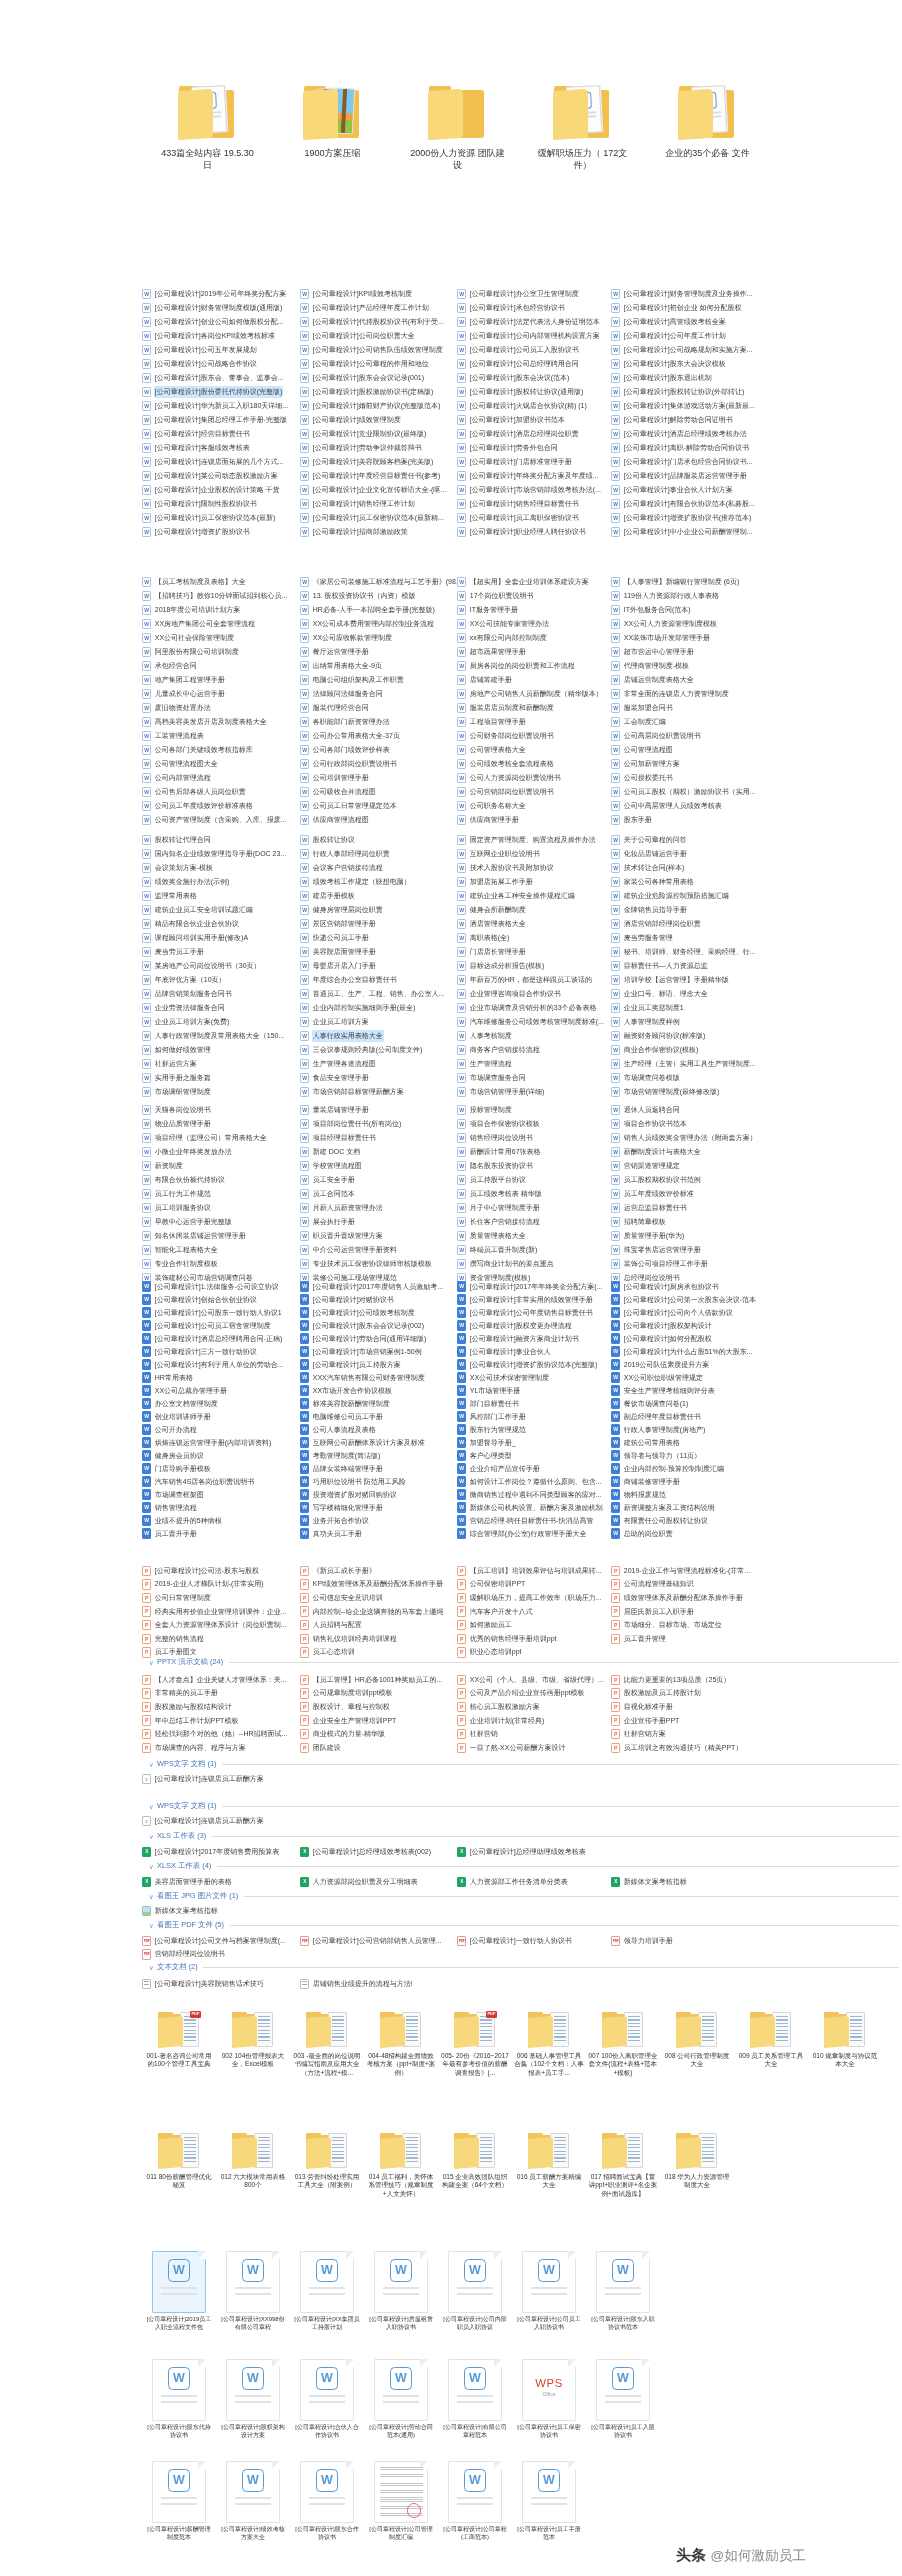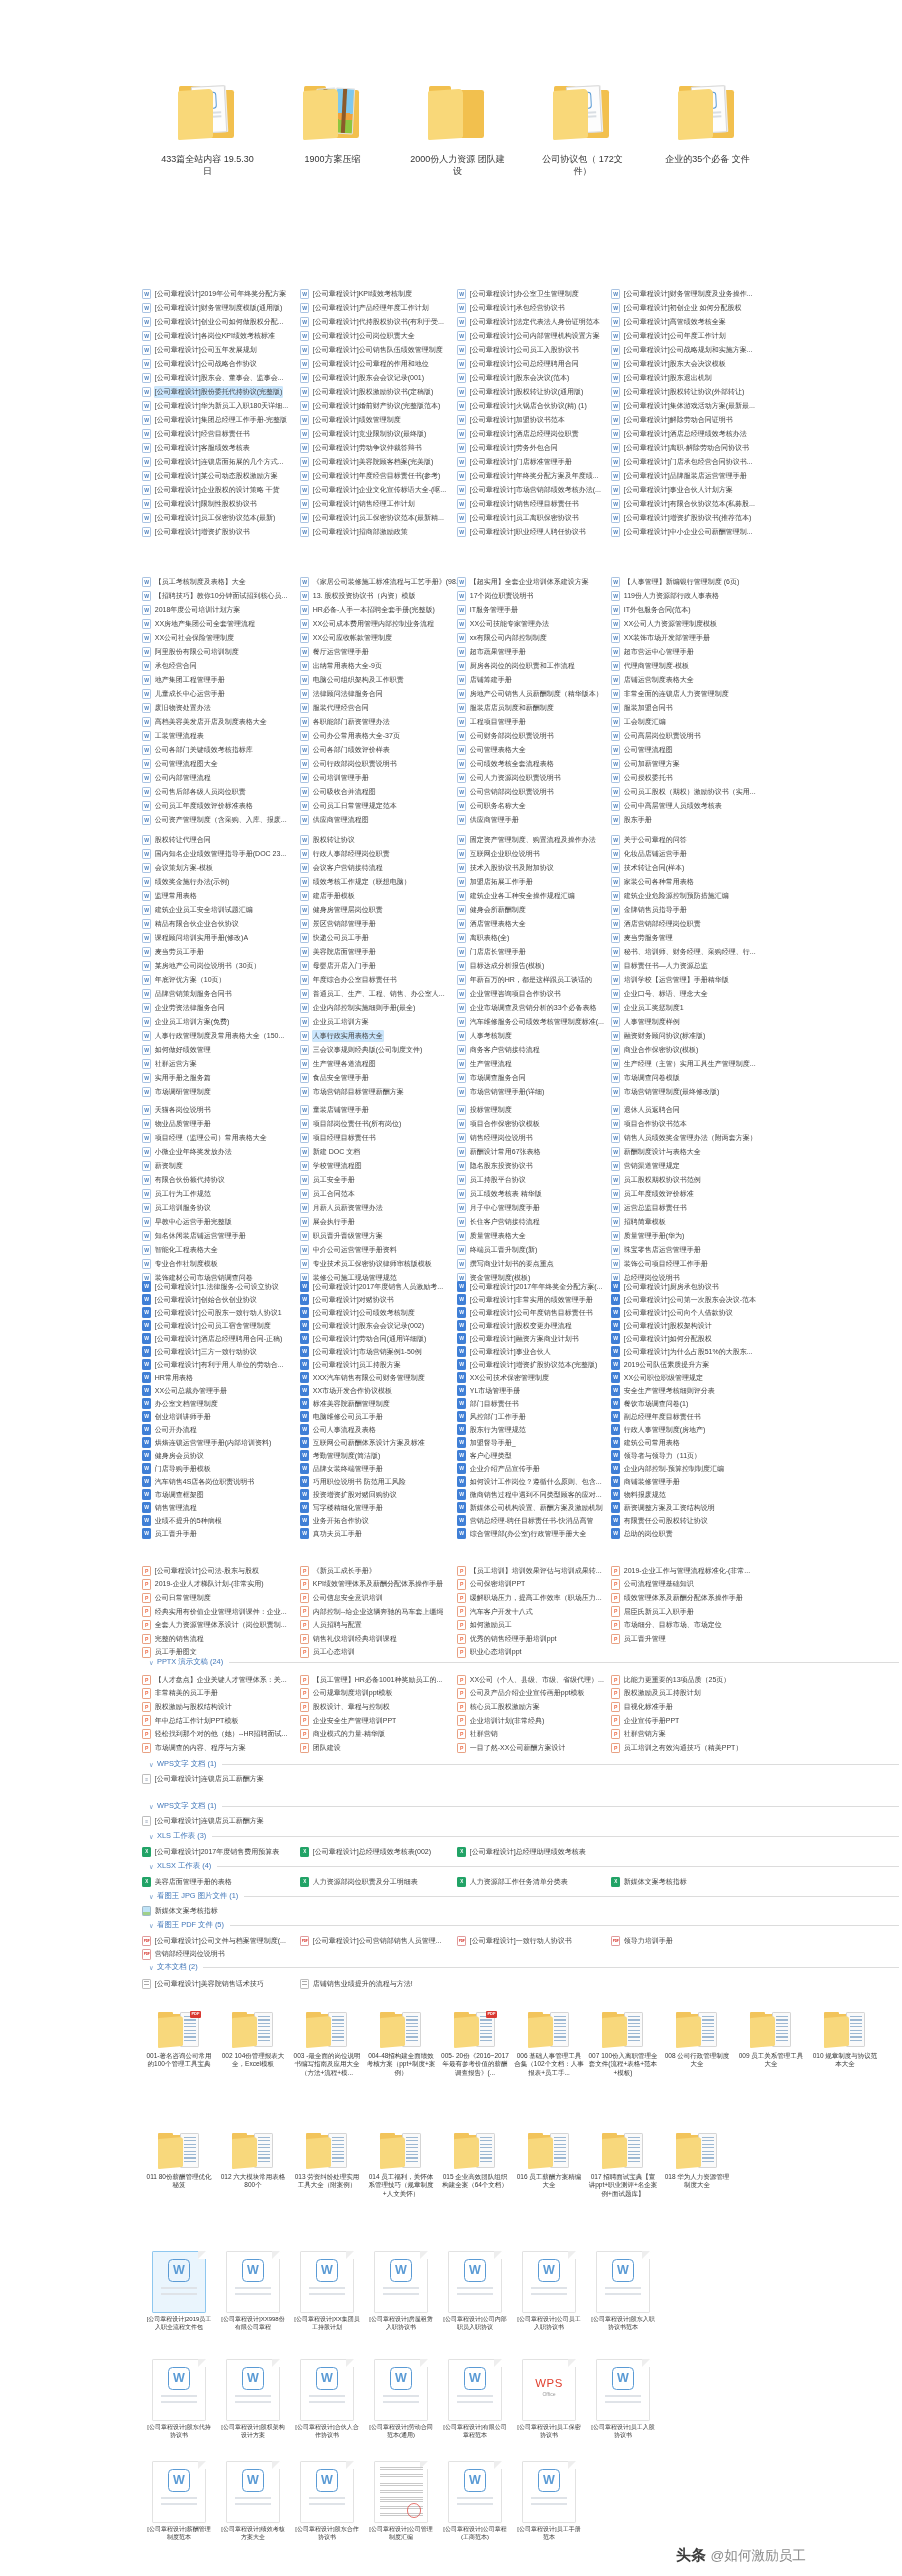--- a/index.html
+++ b/index.html
@@ -12,21 +12,21 @@
   .bf-back{position:absolute;left:2.3px;top:4.5px;width:55px;height:48px;background:#f2c04e;border-radius:2.3px;}
   .bf-back:before{content:"";position:absolute;left:0;top:-3.4px;width:21.6px;height:5.7px;background:#f2c04e;border-radius:1.7px 1.7px 0 0;}
   .bf-doc{position:absolute;left:15px;top:1.1px;width:32px;height:45px;background:#fdfdfd;border:0.6px solid #d8d8d8;border-radius:1.1px;transform:rotate(-3deg);box-shadow:1.1px 0 0 #eee;}
   .bf-doc .wmk{display:block;width:13.6px;height:15px;border:1.7px solid #5b9bd5;border-radius:3.4px;margin:4.5px auto 3.4px;color:#5b9bd5;font-weight:bold;font-size:8.5px;line-height:15px;text-align:center;}
   .bf-doc .ln{display:block;height:1.7px;background:#d9dee3;margin:2.8px 4.5px 0;}
   .bf-front{position:absolute;left:1.1px;bottom:1.1px;width:35px;height:49px;background:#f9d879;border-radius:1.7px 4.5px 1.7px 1.7px;transform:skewY(-4deg);}
   .zipbook{position:absolute;top:3.4px;width:17px;height:44px;background:linear-gradient(#7ec8ee 55%,#f0a23c 55%,#f0a23c 70%,#8dc63f 70%);border:0.6px solid #e0e0e0;border-radius:1.1px;}
   .zipbook:after{content:"";position:absolute;left:5.7px;top:0;width:4.5px;height:100%;background:#8b5a2b;}
   .zb1{left:16px;transform:rotate(-4deg);}
   .zb2{left:33px;transform:rotate(3deg);}
-  .bf-label{margin-top:13px;font-size:9px;line-height:12px;color:#333;}
+  .bf-label{margin-top:7px;font-size:9px;line-height:12px;color:#333;}
 
   
   .glist{position:absolute;left:142px;width:750px;display:grid;grid-template-columns:158px 157px 154px 168px;}
   .fitem{white-space:nowrap;overflow:hidden;font-size:7px;color:#3c3c3c;display:flex;align-items:center;}
   .fitem .txt{overflow:hidden;text-overflow:clip;}
   .fitem.hl .txt{background:#cde8ff;box-shadow:0 0 0 0.6px #a9d6f5;}
   .ic{flex:0 0 7.4px;width:7.4px;height:8.5px;margin-right:3.4px;border-radius:1.1px;position:relative;font-weight:bold;text-align:center;}
   .ic-word{background:#fff;border:0.6px solid #a9c3e2;color:#4a7ebb;font-size:5.1px;line-height:8px;}
   .ic-word:after{content:"W";}
   .ic-wblue{background:#3f7fd6;border:0.6px solid #3f7fd6;color:#fff;font-size:5.1px;line-height:8px;}
@@ -114,21 +114,21 @@
       <div class="bigfolder" style="left: 534px; top: 85px;">
         <div class="bfold">
           <span class="bf-back"></span>
           <span class="bf-doc">
             <span class="wmk">W</span>
             <span class="ln"></span>
             <span class="ln"></span>
           </span>
           <span class="bf-front"></span>
         </div>
-        <div class="bf-label">公司协议包（ 172文件）</div>
+        <div class="bf-label">缓解职场压力（ 172文件）</div>
       </div>
       <div class="bigfolder" style="left: 659px; top: 85px;">
         <div class="bfold">
           <span class="bf-back"></span>
           <span class="bf-doc">
             <span class="wmk">W</span>
             <span class="ln"></span>
             <span class="ln"></span>
           </span>
           <span class="bf-front"></span>

